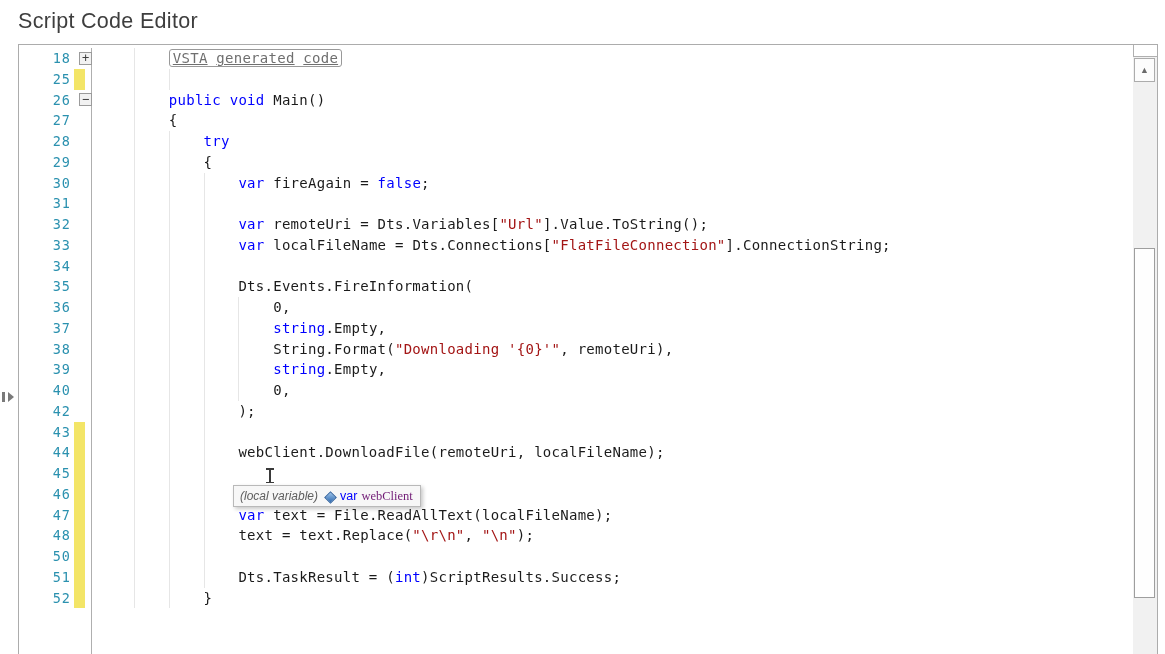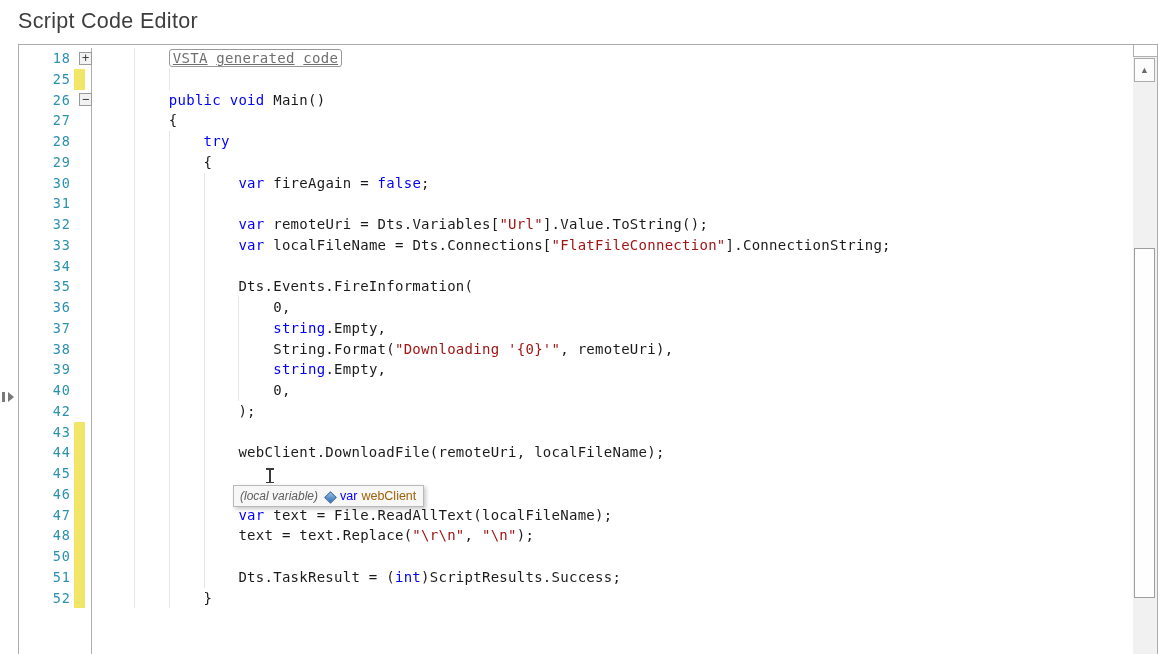--- a/index.html
+++ b/index.html
@@ -32,21 +32,21 @@
          border:1px solid #ACACAC;box-sizing:border-box;color:#6A6A6A;
          font-size:9px;line-height:22px;text-align:center;}
   #sb-thumb{position:absolute;top:203px;left:1px;right:2px;height:350px;background:#FEFEFE;
             border:1px solid #9E9E9E;box-sizing:border-box;}
   
   #tooltip{position:absolute;left:233px;top:485px;height:22px;display:inline-flex;align-items:center;
            padding:0 7px 0 6px;background:#F7F7F7;border:1px solid #B9B9B9;box-sizing:border-box;
            box-shadow:2px 2px 4px rgba(0,0,0,.22);font-size:12px;white-space:nowrap;z-index:5;}
   #tooltip .ctx{font-style:italic;color:#5E5E5E;margin-right:6px;}
   #tooltip .kw{color:var(--kw);font-size:12.5px;margin-right:4px;}
-  #tooltip .nm{color:#a16207;font-size:12.5px;}
+  #tooltip .nm{color:#701a75;font-size:12.5px;font-family:Liberation Serif, serif;}
   .diamond-wrap{width:11px;height:11px;position:relative;margin-right:5px;}
   .diamond{position:absolute;left:2px;top:2px;width:7px;height:7px;transform:rotate(45deg);
            background:linear-gradient(135deg,#9CC3EA 0%,#2D69B0 100%);border:1px solid #285D9C;}
   
   #ibeam{position:absolute;left:266px;top:468px;width:8px;height:15px;z-index:6;}
   #ibeam div{position:absolute;background:#3A3A3A;}
   #ibeam .t{left:0;top:0;width:8px;height:1.5px;}
   #ibeam .m{left:3.25px;top:1px;width:1.5px;height:13px;}
   #ibeam .b{left:0;top:13.5px;width:8px;height:1.5px;}
   

